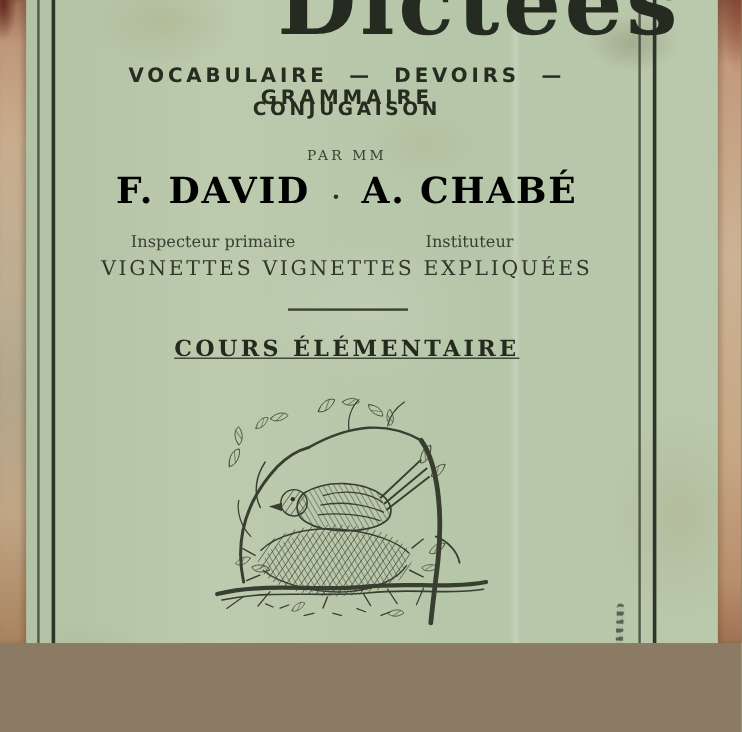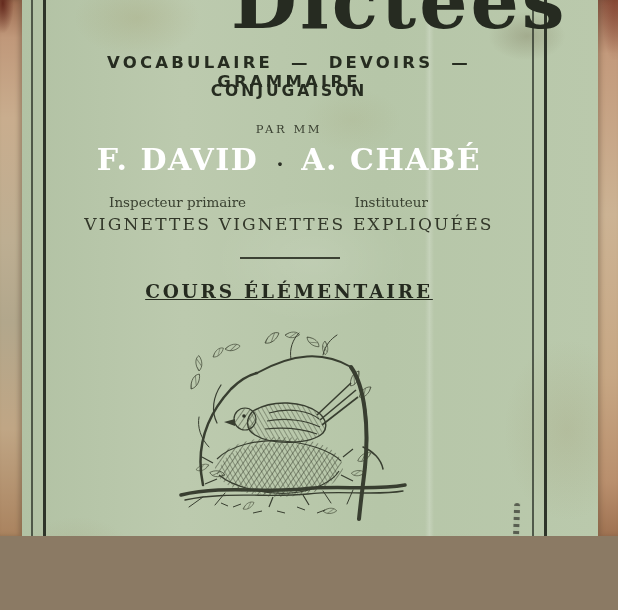--- a/index.html
+++ b/index.html
@@ -50,21 +50,21 @@
   .title{
     left:231px;width:auto;top:-43px;
     font:700 76px "DejaVu Serif",serif;letter-spacing:3px;color:#262b21;
     text-align:left;
   }
   .series{top:53px;font:700 16.5px "DejaVu Sans",sans-serif;letter-spacing:3.2px;word-spacing:9px;color:#262c20;}
   .series2{top:82px;font:700 15.5px "DejaVu Sans",sans-serif;letter-spacing:3px;color:#262c20;}
   .byline{top:122px;font:400 11.5px "DejaVu Serif",serif;letter-spacing:2.6px;color:#3a4031;}
   .authors{position:absolute;left:46px;width:486px;top:142px;display:flex;justify-content:center;gap:18px;}
   .author{text-align:center;}
-  .author-name{font:700 30px "DejaVu Serif",serif;letter-spacing:1.5px;color:#ffffff;white-space:nowrap;}
+  .author-name{font:700 30px "DejaVu Serif",serif;letter-spacing:1.5px;color:#000000;white-space:nowrap;}
   .author-role{font:400 13.5px "DejaVu Serif",serif;color:#394030;margin-top:17px;}
   .author-sep{font:700 20px "DejaVu Serif",serif;color:#2b3025;margin-top:10px;}
   .tagline{top:214px;font:400 17px "DejaVu Serif",serif;letter-spacing:2.2px;color:#323729;}
   .rule{position:absolute;left:240px;top:257px;width:100px;height:2px;background:#3b4133;}
   .level{top:281px;font:700 18.5px "DejaVu Serif",serif;letter-spacing:2.8px;color:#252a1f;text-decoration:underline;}
   .vignette{position:absolute;left:173px;top:327px;width:240px;height:200px;}
   .city{top:551px;font:400 20px "DejaVu Serif",serif;letter-spacing:5px;color:#fef9c3;}
   .publisher{top:585px;font:400 18px "DejaVu Serif",serif;letter-spacing:3.4px;color:#2b3025;white-space:nowrap;}
   
   .smudge{

